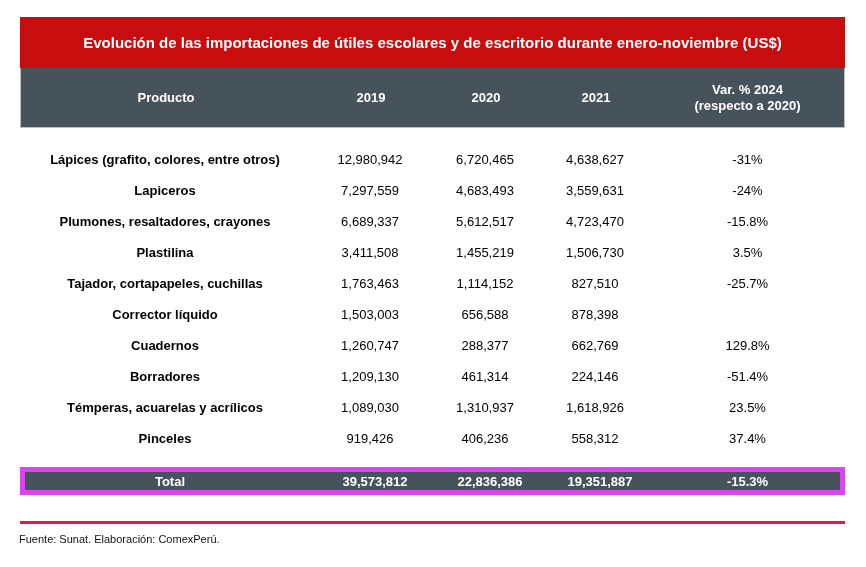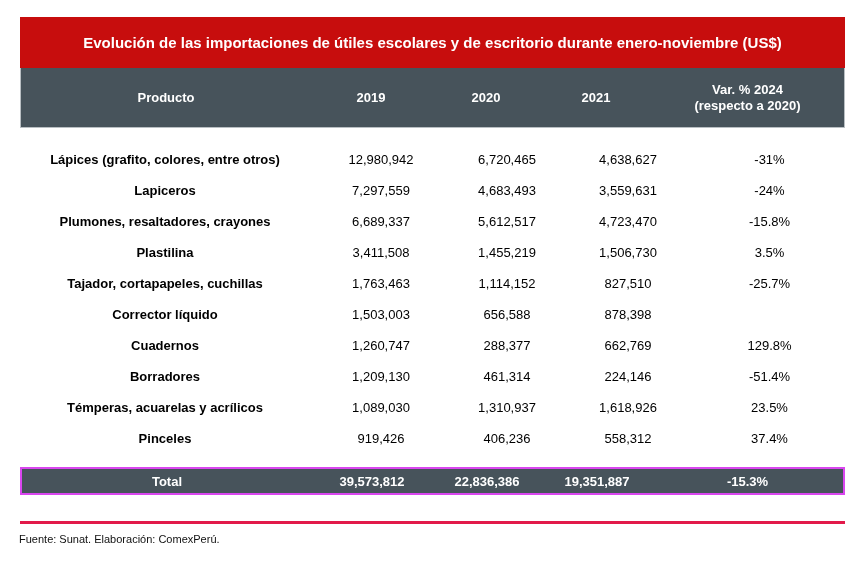--- a/index.html
+++ b/index.html
@@ -41,32 +41,31 @@
   .col-2020 { width: 110px; text-align: center; }
   .col-2021 { width: 110px; text-align: center; }
   .col-var  { flex: 1; text-align: center; }
   .var-head { line-height: 1.18; }
   .tbody { padding-top: 16px; padding-bottom: 13px; background: #ffffff; }
   .trow {
     display: flex; align-items: center;
     height: 31px;
     font-size: 13px;
     color: #000000;
-    gap: 11px;
   }
   .trow .col-product { font-weight: bold; padding: 0 6px; }
   .trow .col-2019, .trow .col-2020, .trow .col-2021, .trow .col-var { font-weight: normal; }
   .total-row {
     background: var(--header-slate, #47535b);
     color: #ffffff;
     height: 28px;
     display: flex; align-items: center;
     font-weight: bold;
     font-size: 13px;
-    border: 2px solid #d946ef;
+    border: 5px solid #d946ef;
   }
   .separator-line {
     position: absolute;
     left: 20px; top: 521px;
     width: 825px; height: 3px;
     background: var(--separator-red, #e21a4a);
   }
   .footer-note {
     position: absolute;
     left: 19px; top: 533px;

